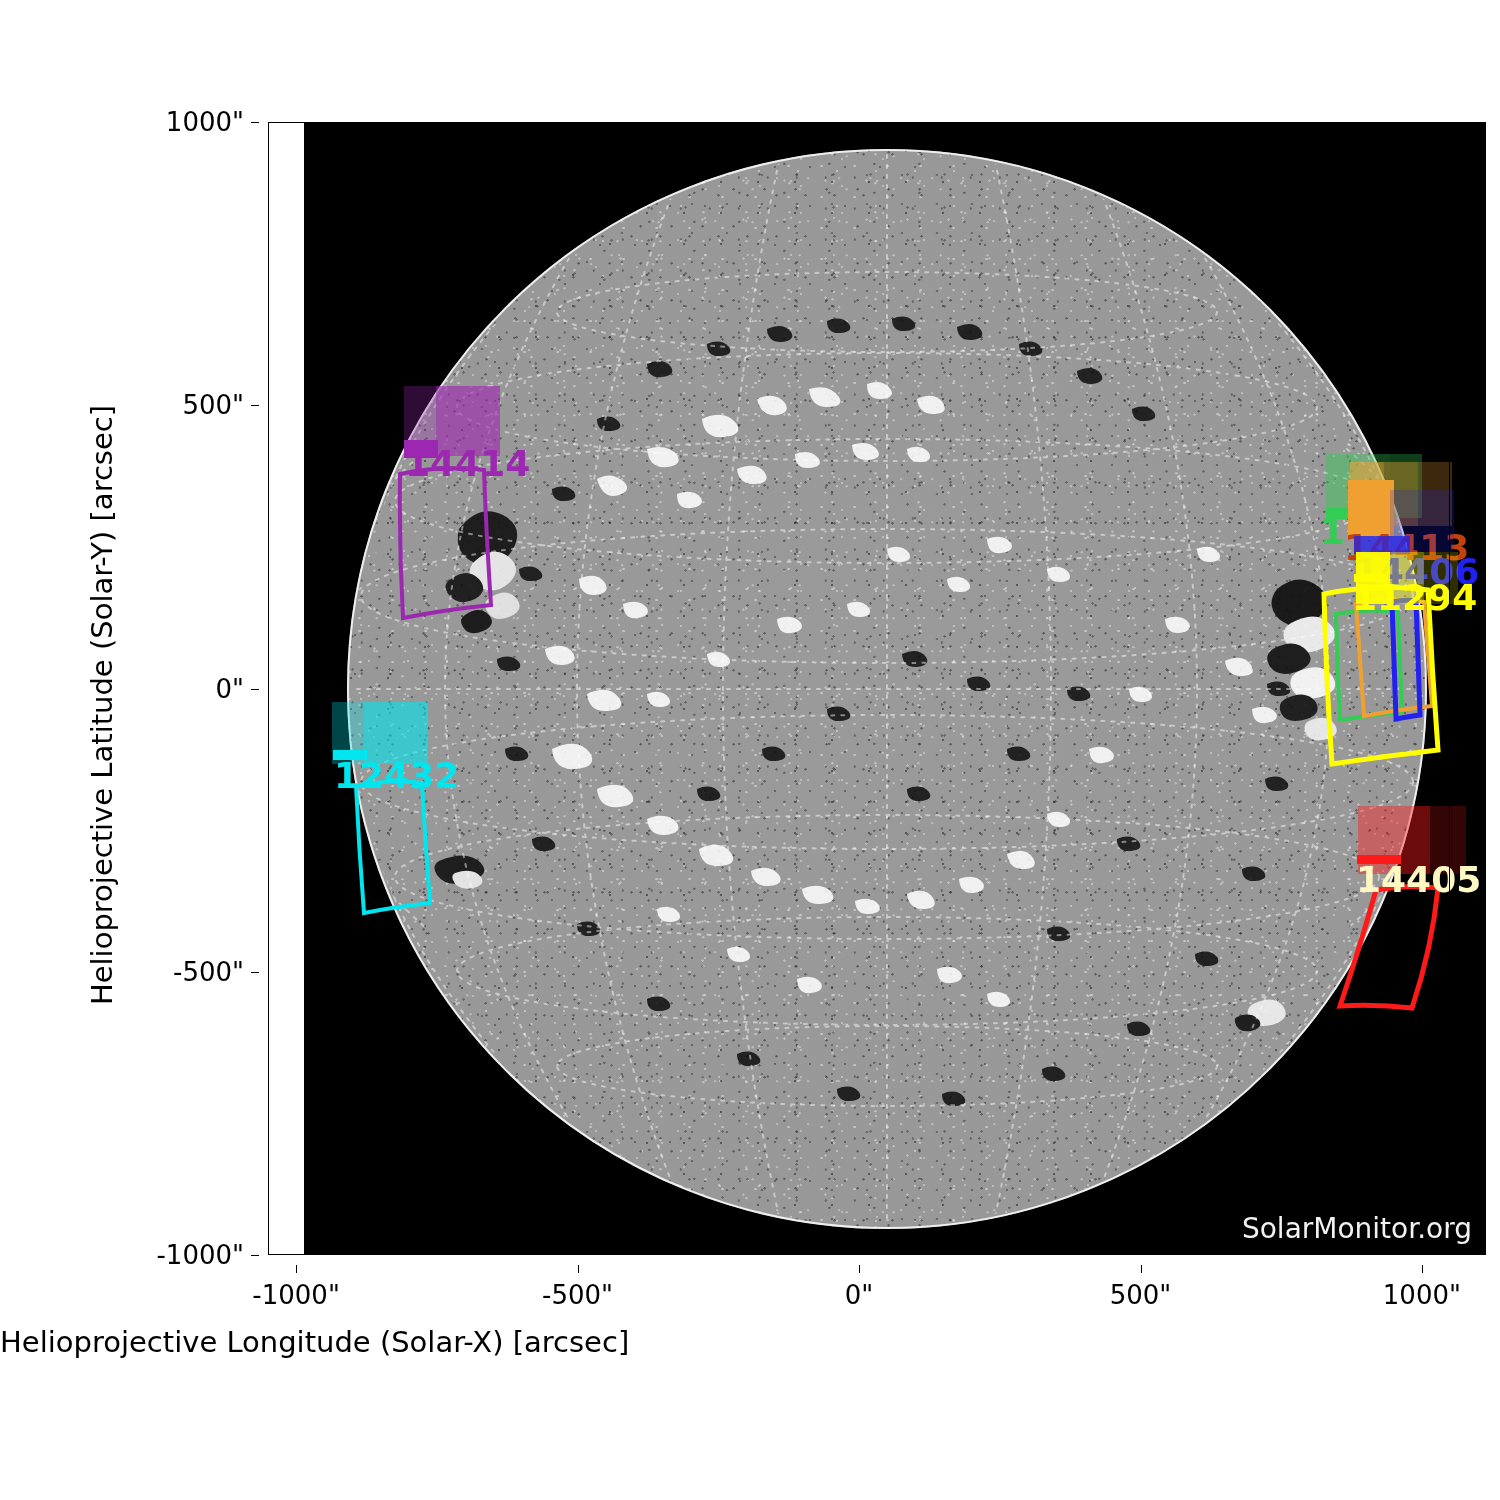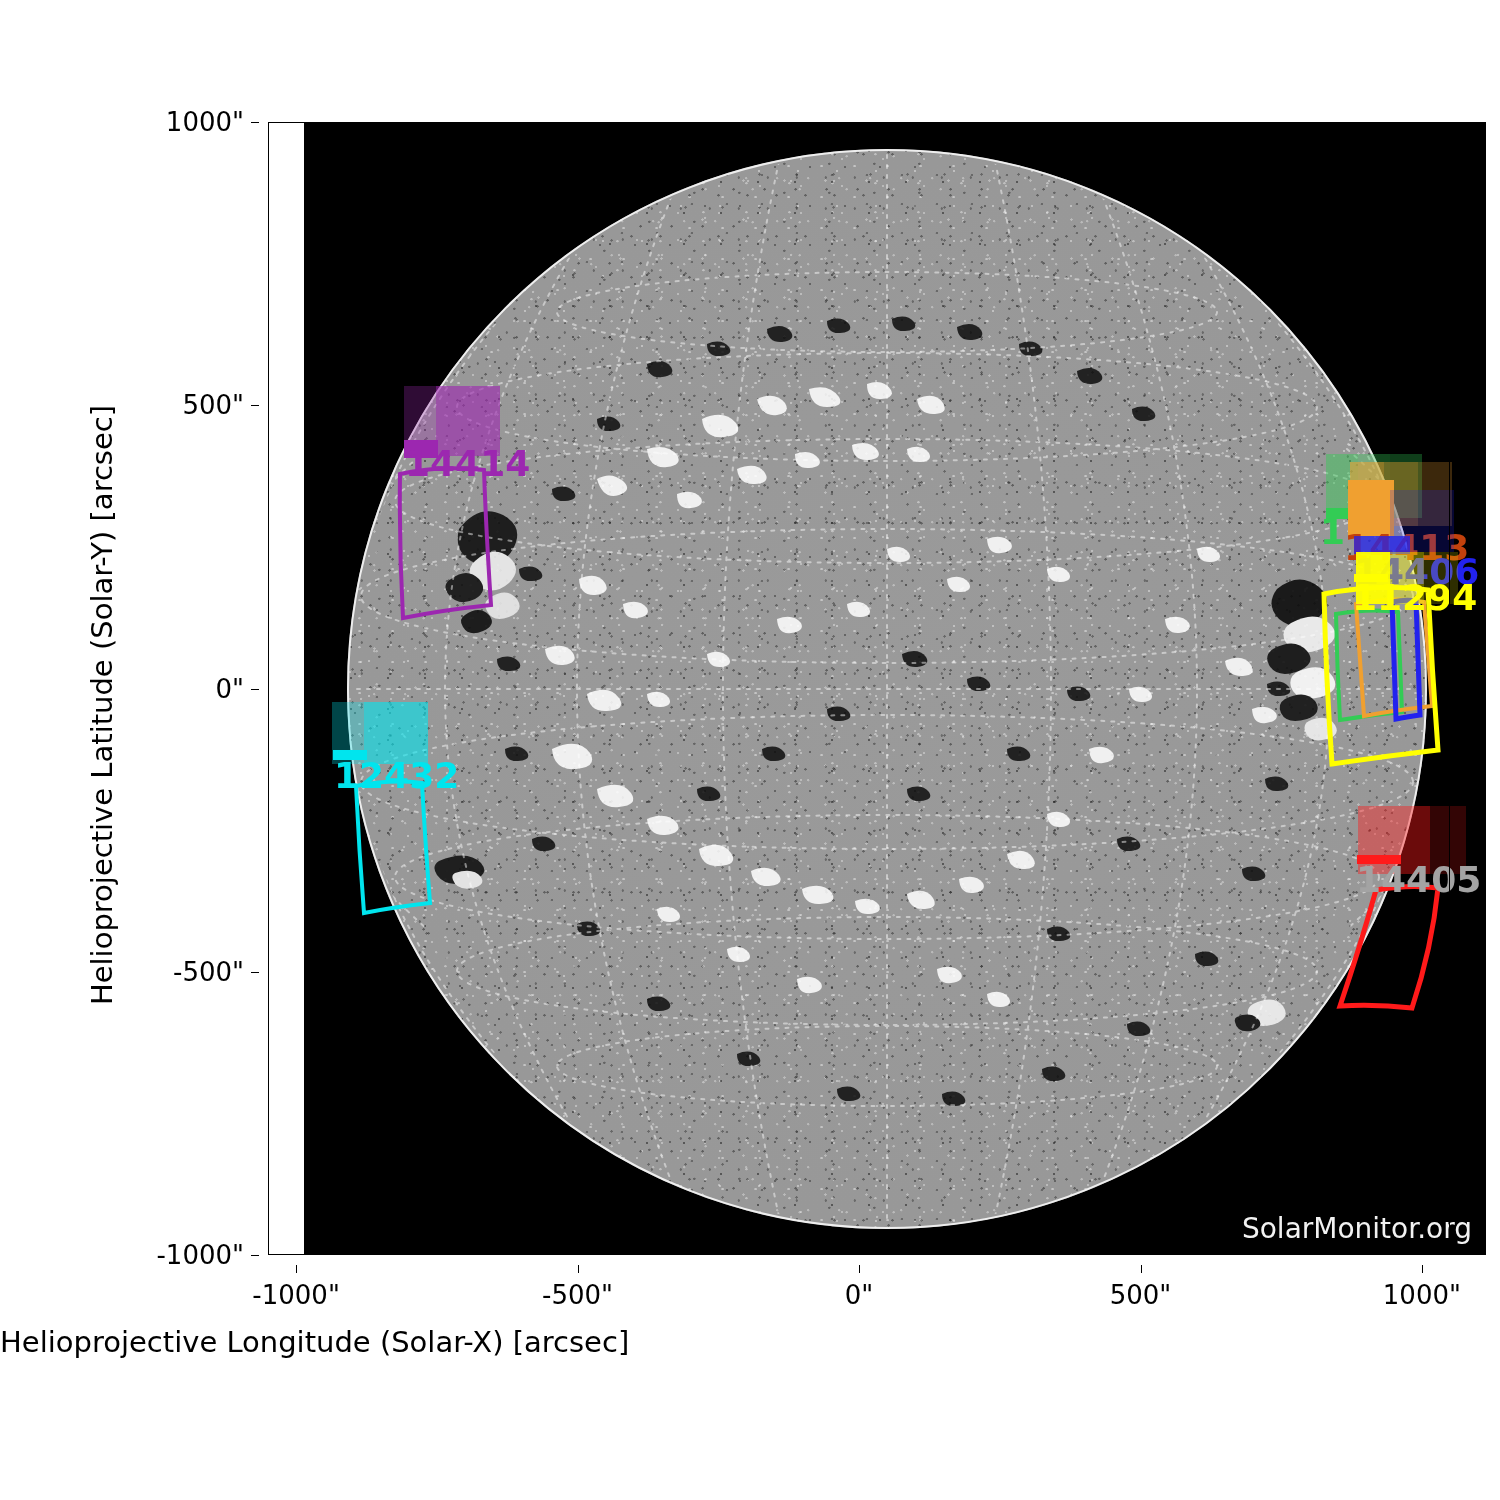--- a/index.html
+++ b/index.html
@@ -343,21 +343,21 @@
     </div>
 
     <div class="ar-group">
       <div class="prob-cell" style="left:1054px;top:684px;width:36px;height:68px;background:rgba(255,26,26,0.42);"></div>
       <div class="prob-cell" style="left:1090px;top:684px;width:36px;height:68px;background:rgba(255,26,26,0.42);"></div>
       <div class="prob-cell" style="left:1126px;top:684px;width:36px;height:68px;background:rgba(255,26,26,0.20);"></div>
       <div class="ar-legendbar" style="left:1053px;top:733px;width:44px;height:9px;background:#ff1a1a;"></div>
       <svg style="position:absolute;left:0;top:0;width:1182px;height:1133px;" xmlns="http://www.w3.org/2000/svg">
         <path d="M1072 768 q34 -6 62 -2 q-6 60 -26 120 q-36 -4 -72 -2 q20 -59 36 -116z" fill="none" stroke="#ff1a1a" stroke-width="5"></path>
       </svg>
-      <div class="ar-label" style="left:1052px;top:740px;color:#a3a3a3;">14405</div>
+      <div class="ar-label" style="left:1052px;top:740px;color:#fef9c3;">14405</div>
     </div>
 
     <div id="watermark">SolarMonitor.org</div>
   </div>
   <div id="axes-border"></div>
 
   <div id="ytick-col">
     <div class="ytick" style="top:0px;padding-right:14px;">1000"</div>
     <div class="tickmark-y" style="top:0px;"></div>
     <div class="ytick" style="top:283.25px;padding-right:14px;">500"</div>

